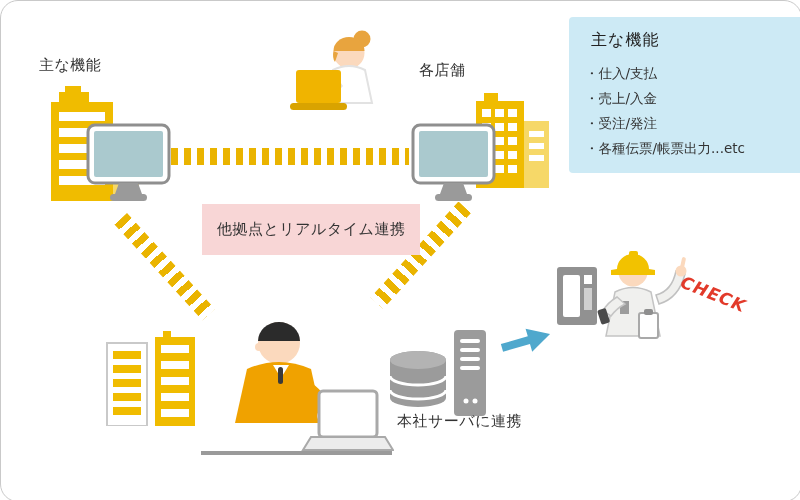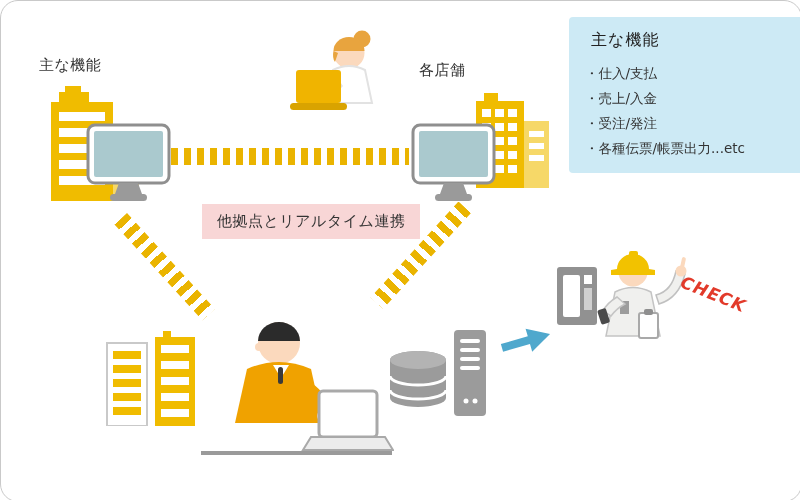--- a/index.html
+++ b/index.html
@@ -1,21 +1,21 @@
 <!DOCTYPE html>
 <html><head>
 <meta charset="utf-8">
 <style>
   html,body{margin:0;padding:0;background:#fff;font-family:"DejaVu Sans","Liberation Sans",sans-serif;}
   .canvas{position:relative;width:800px;height:500px;background:#fff;border:1px solid #c9c9c9;border-radius:18px;overflow:hidden;}
   .label{position:absolute;font-size:15px;color:#333;white-space:nowrap;letter-spacing:.5px;}
   .illus{position:absolute;}
   .dash{position:absolute;height:17px;background:repeating-linear-gradient(90deg,#eab400 0 7px,rgba(0,0,0,0) 7px 13px);}
   .diag{transform-origin:0 0;}
-  .pink-box{position:absolute;left:201px;top:203px;background:#f8d6d6;color:#333;font-size:15px;padding:8px 15px;white-space:nowrap;letter-spacing:.5px;}
+  .pink-box{position:absolute;left:201px;top:203px;background:#f8d6d6;color:#333;font-size:15px;padding:16px 15px;white-space:nowrap;letter-spacing:.5px;}
   .features{position:absolute;left:568px;top:16px;width:224px;background:#cdeaf5;border-radius:4px;padding:13px 16px 12px;}
   .features-title{font-size:16px;color:#222;margin:0 0 10px 6px;letter-spacing:1px;}
   .features ul{margin:0;padding:0;}
   .features li{list-style:none;font-size:13.5px;color:#333;line-height:25px;white-space:nowrap;}
   .check{position:absolute;left:678px;top:283px;color:#e23a2a;font-weight:bold;font-style:italic;font-size:17px;letter-spacing:1px;transform:rotate(22deg);}
 </style>
 </head>
 <body>
 
 <div class="canvas">
@@ -146,20 +146,21 @@
   <svg class="illus" style="left:452px;top:328px" width="34" height="88" viewBox="0 0 34 88">
     <rect x="1" y="1" width="32" height="86" rx="4" fill="#9b9b9b"></rect>
     <rect x="7" y="10" width="20" height="4" rx="2" fill="#fff"></rect>
     <rect x="7" y="19" width="20" height="4" rx="2" fill="#fff"></rect>
     <rect x="7" y="28" width="20" height="4" rx="2" fill="#fff"></rect>
     <rect x="7" y="37" width="20" height="4" rx="2" fill="#fff"></rect>
     <circle cx="13" cy="72" r="2.5" fill="#fff"></circle>
     <circle cx="22" cy="72" r="2.5" fill="#fff"></circle>
   </svg>
 
+  <div class="label" style="left:396px;top:411px">本社サーバに連携</div>
 
   <svg class="illus" style="left:498px;top:322px" width="54" height="36" viewBox="0 0 54 36">
     <g transform="rotate(-16 27 18)">
       <path d="M2 14 h28 v-8 l22 12 -22 12 v-8 h-28 z" fill="#4fa8cd"></path>
     </g>
   </svg>
 
 
   <svg class="illus" style="left:552px;top:238px" width="150" height="118" viewBox="0 0 150 118">
     <rect x="4" y="28" width="40" height="58" rx="3" fill="#919191"></rect>

